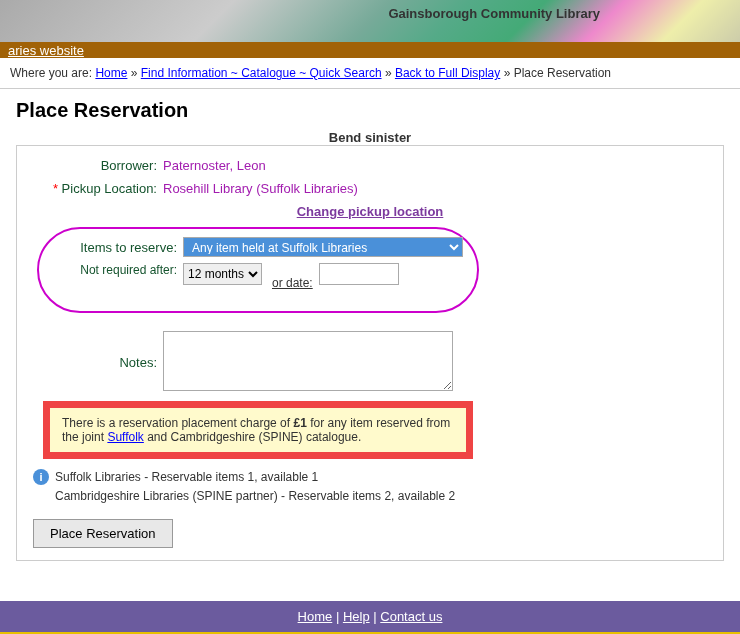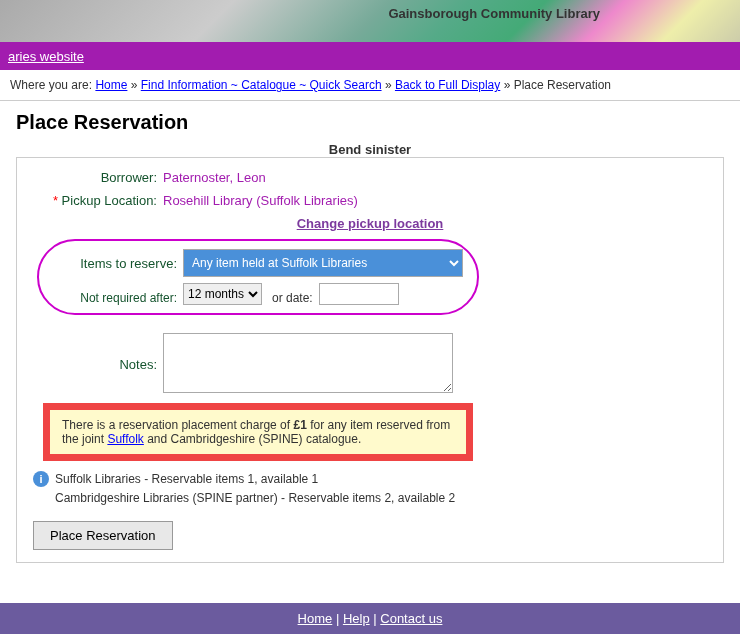--- a/index.html
+++ b/index.html
@@ -19,22 +19,22 @@
       right: 140px;
       top: 6px;
       font-size: 13px;
       font-weight: bold;
       color: #333;
       text-align: center;
     }
 
     
     .nav-bar {
-      background: #a21caf;
-      height: 28px;
+      background: #a16207;
+      height: 16px;
       display: flex;
       align-items: center;
       padding: 0 8px;
     }
     .nav-bar a {
       color: #fff;
       text-decoration: underline;
       font-size: 13px;
     }
 
@@ -111,45 +111,46 @@
       display: flex;
       align-items: center;
       margin-bottom: 6px;
     }
     .items-reserve-row .form-label {
       width: 130px;
     }
 
     select.reserve-select {
       width: 280px;
-      height: 28px;
+      height: 20px;
       font-size: 12px;
       border: 1px solid #aaa;
       background: #4a90d9;
       color: #fff;
       padding: 2px 4px;
     }
 
     .not-required-row {
       display: flex;
-      align-items: flex-end;
+      align-items: flex-start;
     }
     .not-required-row .form-label {
       width: 130px;
       font-size: 12px;
     }
     select.months-select {
       height: 22px;
       font-size: 12px;
       border: 1px solid #aaa;
       margin-right: 4px;
     }
     .or-date {
-      margin: 0 6px;
-      font-size: 12px;
+      margin: 13px 6px;
+      font-size: 12px;
+      text-decoration: underline;
     }
     input.date-input {
       width: 80px;
       height: 22px;
       border: 1px solid #aaa;
       font-size: 12px;
     }
 
     
     .notes-row {

